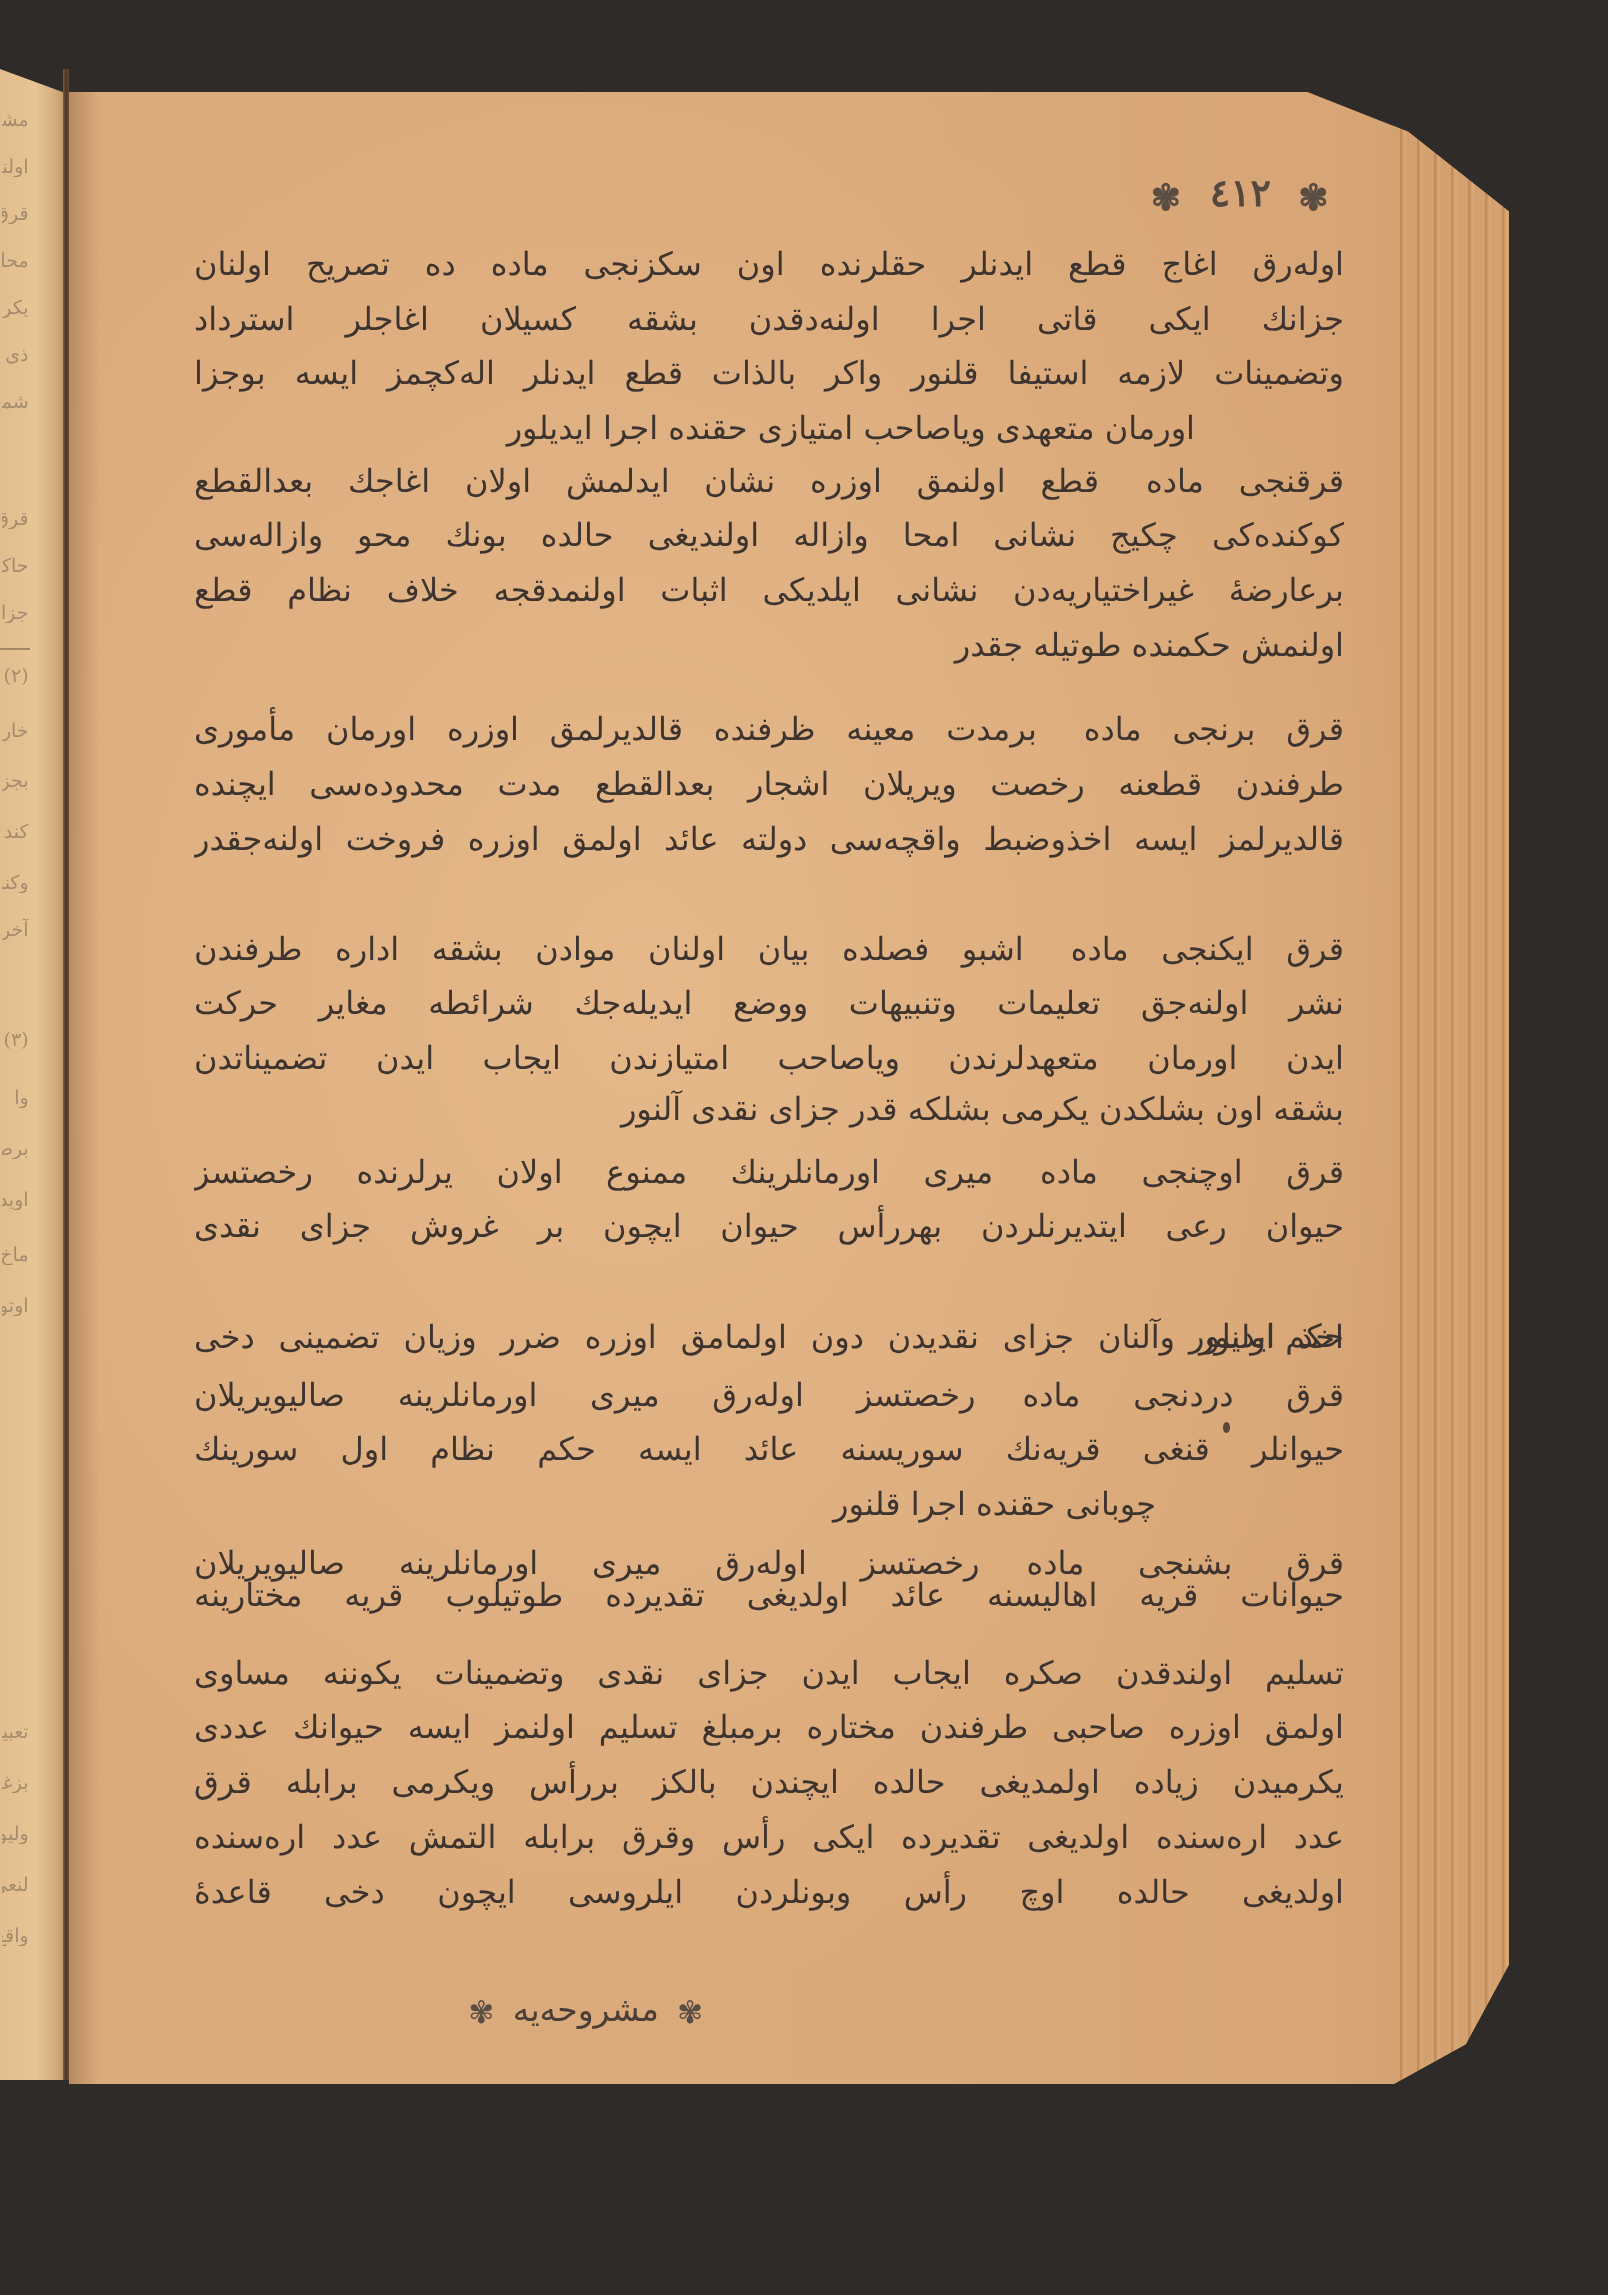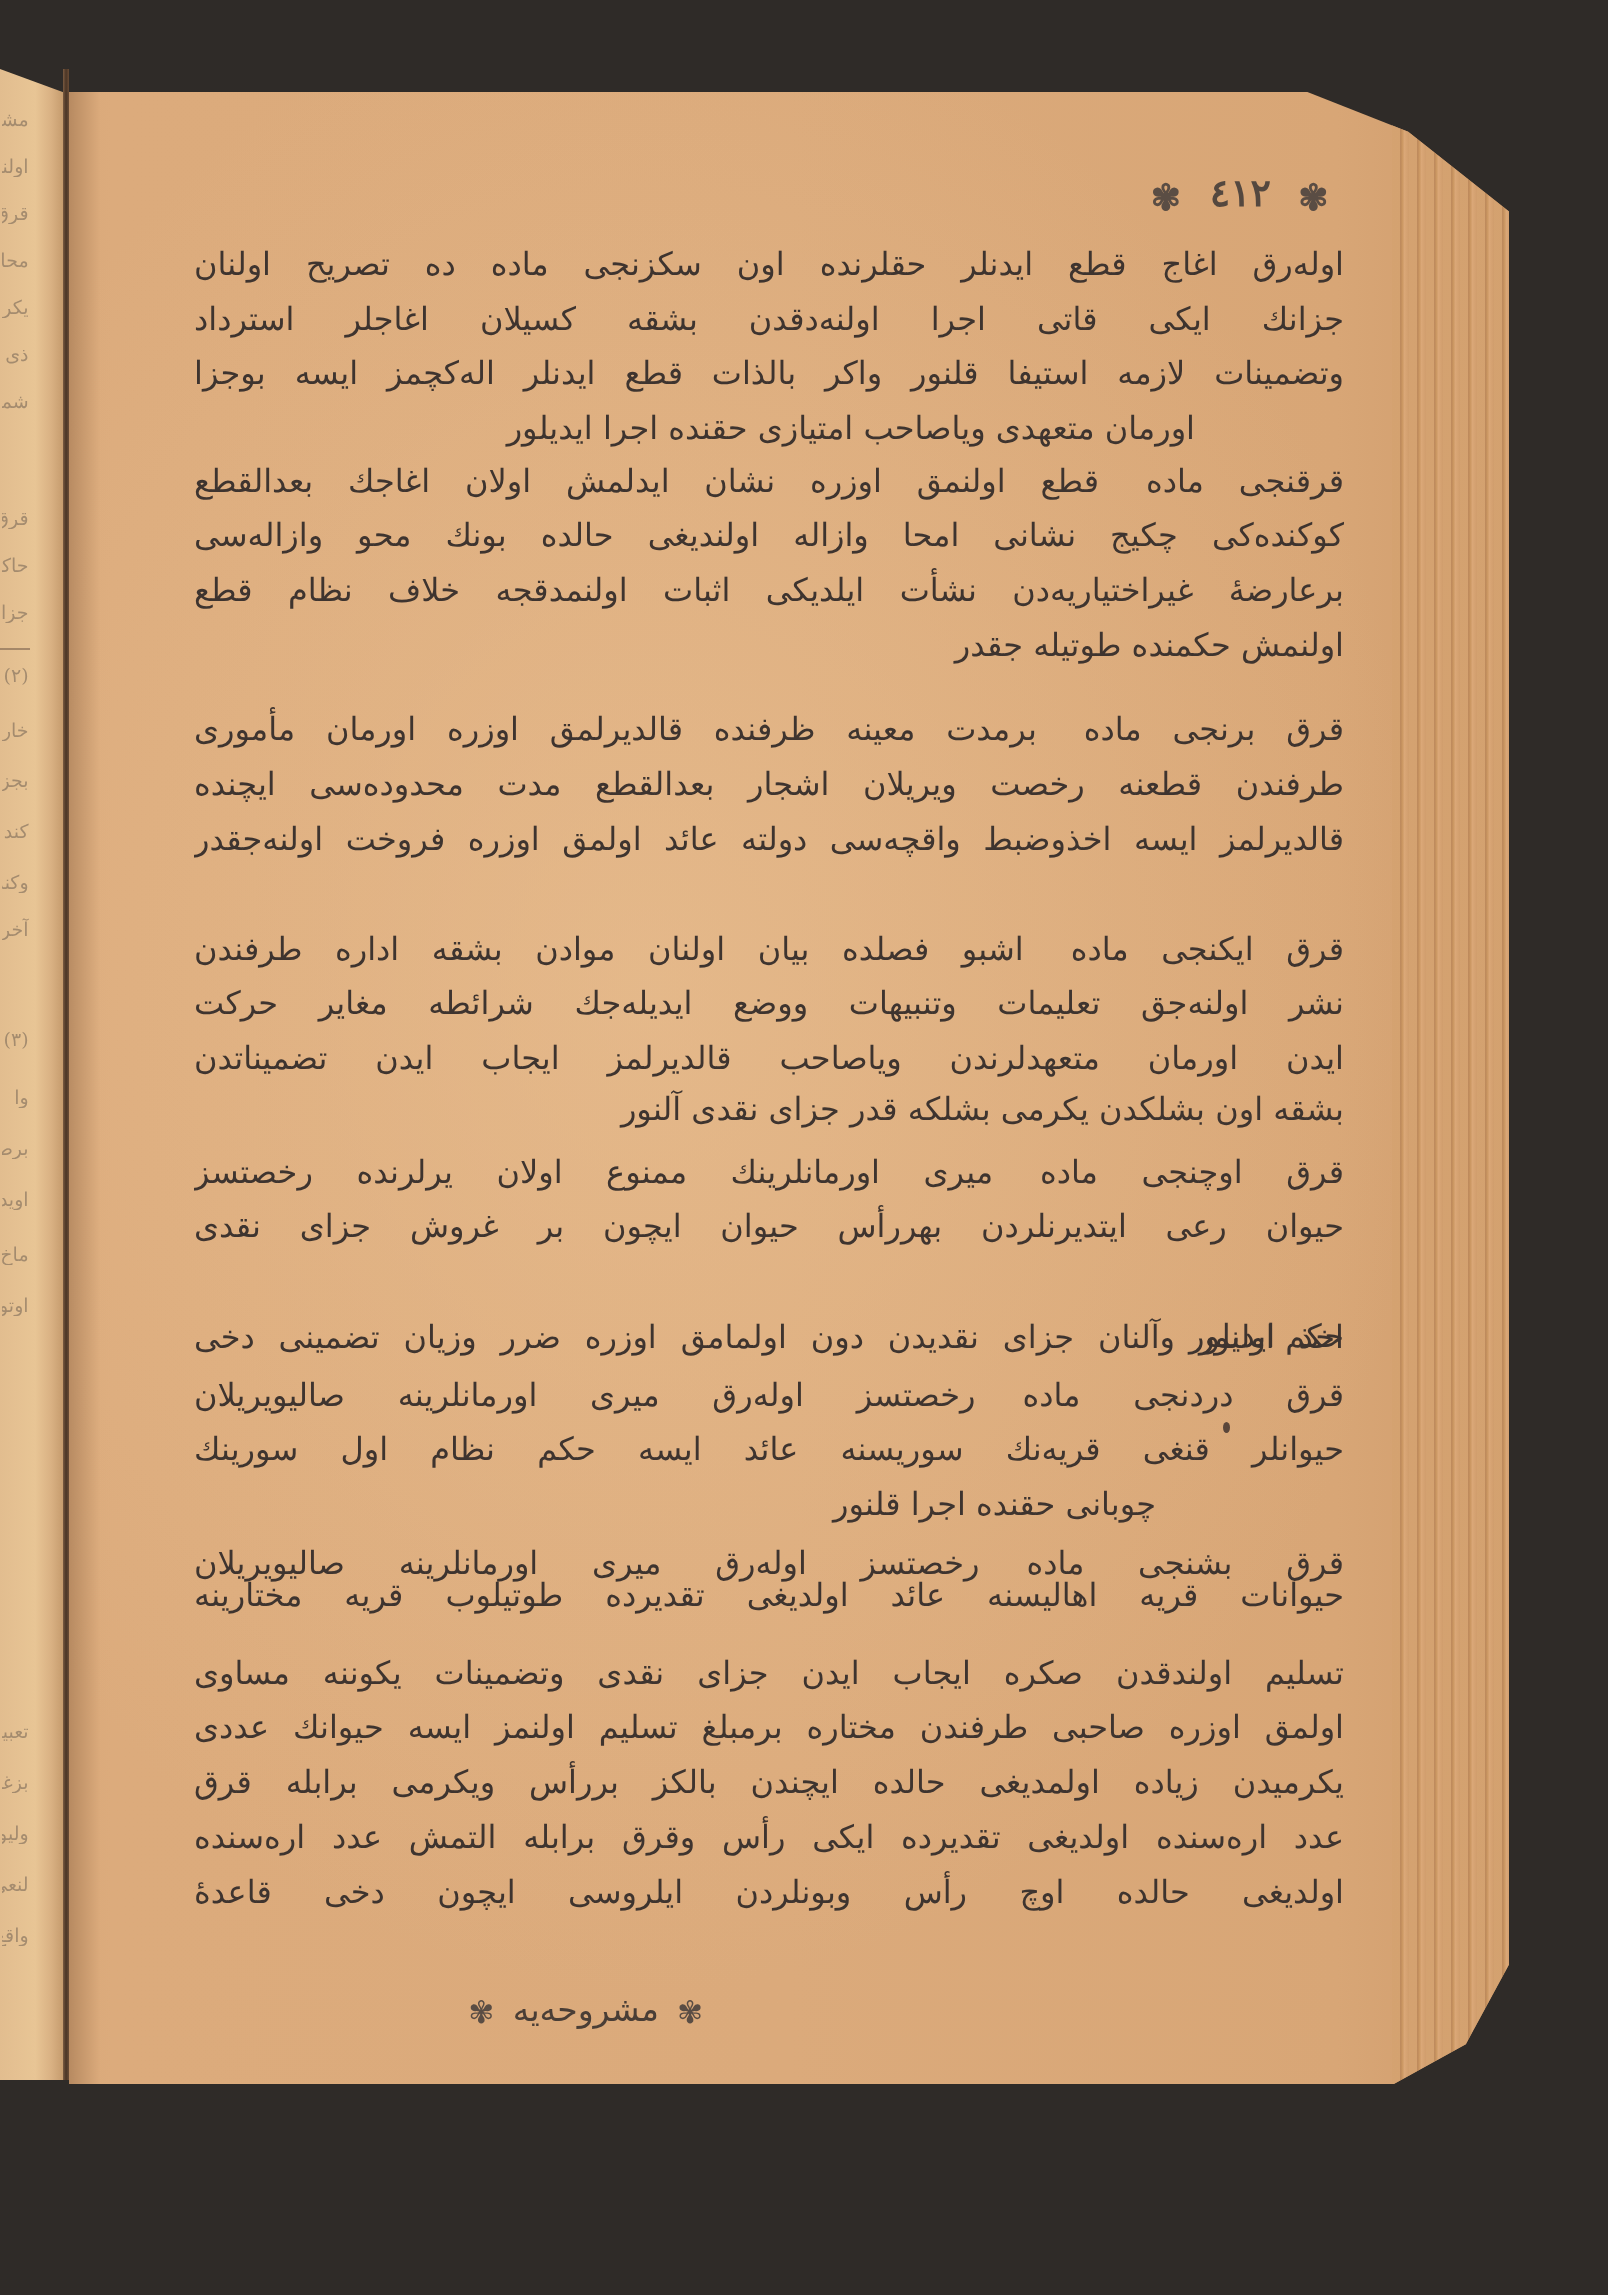--- a/index.html
+++ b/index.html
@@ -202,34 +202,34 @@
 
       <div class="line" style="top:145px">اولەرق اغاج قطع ایدنلر حقلرندە اون سکزنجی مادە دە تصریح اولنان</div>
       <div class="line" style="top:200px">جزانك ایکی قاتی اجرا اولنەدقدن بشقە کسیلان اغاجلر استرداد</div>
       <div class="line" style="top:254px">وتضمینات لازمە استیفا قلنور واکر بالذات قطع ایدنلر الەکچمز ایسە بوجزا</div>
       <div class="line last" style="top:309px; padding-right:149px; width:1002px;">اورمان متعهدی ویاصاحب امتیازی حقندە اجرا ایدیلور</div>
 
       <div class="line" style="top:362px">
         <span class="article-label">قرقنجی مادە</span><span>قطع اولنمق اوزرە نشان ایدلمش اولان اغاجك بعدالقطع</span>
       </div>
       <div class="line" style="top:416px">کوکندەکی چکیج نشانی امحا وازالە اولندیغی حالدە بونك محو وازالەسی</div>
-      <div class="line" style="top:471px">برعارضۀ غیراختیاریەدن نشأت ایلدیکی اثبات اولنمدقجە خلاف نظام قطع</div>
+      <div class="line" style="top:471px">برعارضۀ غیراختیاریەدن نشانی ایلدیکی اثبات اولنمدقجە خلاف نظام قطع</div>
       <div class="line last" style="top:526px">اولنمش حکمندە طوتیلە جقدر</div>
 
       <div class="line" style="top:610px">
         <span class="article-label">قرق برنجی مادە</span><span>برمدت معینە ظرفندە قالدیرلمق اوزرە اورمان مأموری</span>
       </div>
       <div class="line" style="top:665px">طرفندن قطعنە رخصت ویریلان اشجار بعدالقطع مدت محدودەسی ایچندە</div>
       <div class="line" style="top:720px">قالدیرلمز ایسە اخذوضبط واقچەسی دولتە عائد اولمق اوزرە فروخت اولنەجقدر</div>
 
       <div class="line" style="top:830px">
         <span class="article-label">قرق ایکنجی مادە</span><span>اشبو فصلدە بیان اولنان موادن بشقە ادارە طرفندن</span>
       </div>
       <div class="line" style="top:884px">نشر اولنەجق تعلیمات وتنبیهات ووضع ایدیلەجك شرائطە مغایر حرکت</div>
-      <div class="line" style="top:939px">ایدن اورمان متعهدلرندن ویاصاحب قالدیرلمز ایجاب ایدن تضمیناتدن</div>
+      <div class="line" style="top:939px">ایدن اورمان متعهدلرندن ویاصاحب امتیازندن ایجاب ایدن تضمیناتدن</div>
       <div class="line last" style="top:990px">بشقە اون بشلکدن یکرمی بشلکە قدر جزای نقدی آلنور</div>
 
       <div class="line" style="top:1053px">
         <span class="article-label">قرق اوچنجی مادە</span><span>میری اورمانلرینك ممنوع اولان یرلرندە رخصتسز</span>
       </div>
       <div class="line" style="top:1107px">حیوان رعی ایتدیرنلردن بهررأس حیوان ایچون بر غروش جزای نقدی</div>
       <div class="line" style="top:1218px">اخذ اولنور وآلنان جزای نقدیدن دون اولمامق اوزرە ضرر وزیان تضمینی دخی</div>
       <div class="line last" style="top:1217px">حکم ایدیلور</div>
 
       <div class="line" style="top:1276px">

